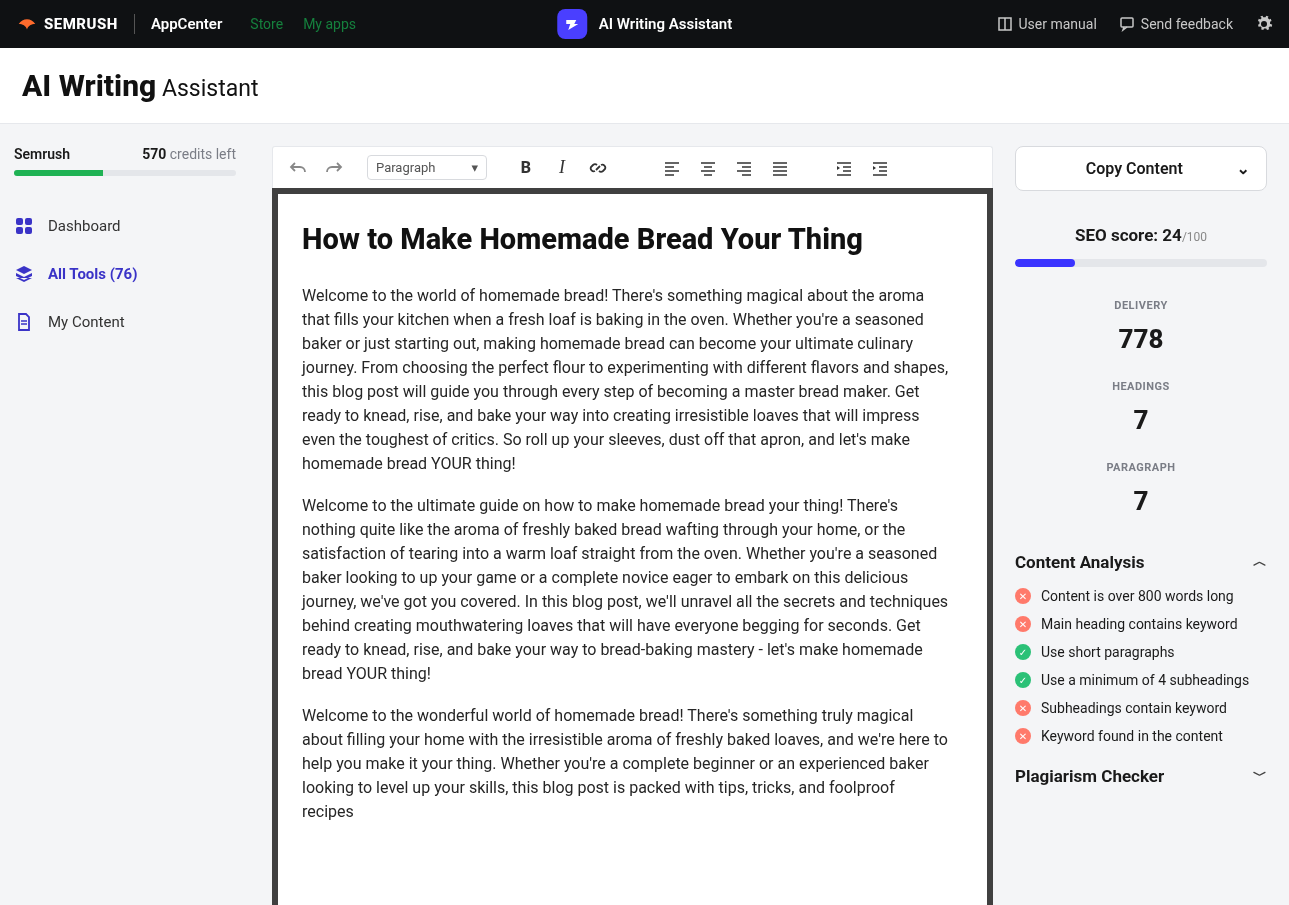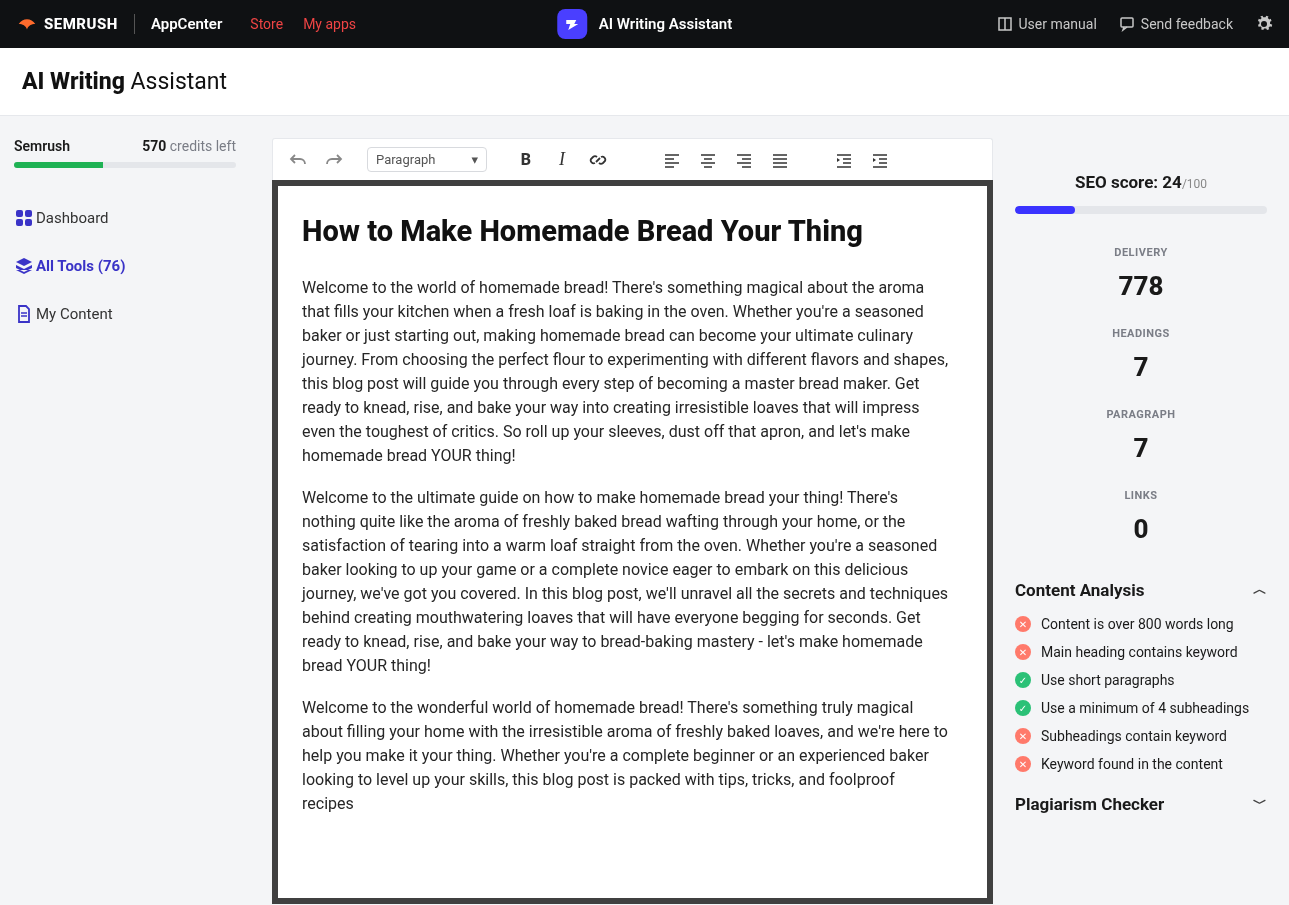--- a/index.html
+++ b/index.html
@@ -6,44 +6,44 @@
   body { font-family: -apple-system, BlinkMacSystemFont, "Segoe UI", Roboto, Arial, sans-serif; background: #f4f5f7; color: #1a1a1a; width: 1289px; height: 905px; overflow: hidden; }
   
   
   .topbar { background: #0f1113; height: 48px; display: flex; align-items: center; color: #e0e0e0; padding: 0 16px; }
   .brand { display: flex; align-items: center; gap: 6px; }
   .brand-logo { color: #ff6b2c; font-size: 20px; display:flex; align-items:center;}
   .brand-name { color: #fff; font-weight: 800; letter-spacing: 0.5px; font-size: 15px; }
   .brand-sep { width:1px; height:20px; background:#555; margin:0 10px;}
   .brand-app { color:#fff; font-weight:600; font-size:15px;}
   .nav-links { display:flex; gap:20px; margin-left:28px; font-size:14px;}
-  .nav-links span { color:#ef4444; cursor:pointer;}
+  .nav-links span { color:#15803d; cursor:pointer;}
   .center-app { position:absolute; left:50%; transform:translateX(-50%); display:flex; align-items:center; gap:12px;}
   .app-icon { width:30px; height:30px; background:#4a3fff; border-radius:8px; display:flex; align-items:center; justify-content:center; color:#fff; font-weight:bold; font-size:16px;}
   .app-title { color:#fff; font-weight:600; font-size:15px;}
   .right-actions { margin-left:auto; display:flex; align-items:center; gap:22px; font-size:14px; color:#c8c8c8;}
   .right-actions .ra { display:flex; align-items:center; gap:6px; cursor:pointer;}
   .gear { font-size:18px; cursor:pointer;}
 
   
   .subheader { background:#fff; border-bottom:1px solid #e6e8ec; padding:20px 22px;}
-  .sub-title-bold { font-weight:800; font-size:23px; color:#111;}
+  .sub-title-bold { font-weight:800; font-size:30px; color:#111;}
   .sub-title-light { font-weight:400; font-size:23px; color:#111;}
 
   
   .main { display:flex; height: calc(905px - 48px - 69px); }
   
   
   .sidebar { width:250px; padding:22px 14px; background:#f4f5f7;}
   .credits-row { display:flex; justify-content:space-between; font-size:14px; margin-bottom:8px;}
   .credits-left strong { font-weight:700;}
   .credits-bar { height:6px; background:#e4e6ea; border-radius:3px; overflow:hidden;}
   .credits-fill { height:100%; background:#1fb254; width:40%;}
   .menu { margin-top:40px; display:flex; flex-direction:column; gap:28px;}
-  .menu-item { display:flex; align-items:center; gap:2px; font-size:15px; cursor:pointer;}
+  .menu-item { display:flex; align-items:center; gap:14px; font-size:15px; cursor:pointer;}
   .menu-item.active { color:#3a33c7; font-weight:700;}
   .menu-icon { width:20px; height:20px; display:flex; align-items:center; justify-content:center; color:#3a33c7;}
   .menu-item:not(.active) .menu-icon { color:#3a33c7;}
   .menu-item:not(.active) { color:#333;}
 
   
   .editor-panel { flex:1; padding:22px 0 0 22px; display:flex; flex-direction:column; min-width:0;}
   .toolbar { background:#fff; border:1px solid #e6e8ec; border-bottom:none; display:flex; align-items:center; padding:8px 14px; gap:8px; border-radius:3px 3px 0 0;}
   .tb-group { display:flex; align-items:center; gap:14px; padding-right:14px; }
   .tb-sel { border:1px solid #d8dade; border-radius:4px; padding:4px 8px; font-size:13px; display:flex; align-items:center; gap:24px; min-width:120px; justify-content:space-between; cursor:pointer; color:#555;}
@@ -247,20 +247,24 @@
       <div class="editor-content">
         <div class="doc-h1">How to Make Homemade Bread Your Thing</div>
         <div class="doc-p">Welcome to the world of homemade bread! There's something magical about the aroma that fills your kitchen when a fresh loaf is baking in the oven. Whether you're a seasoned baker or just starting out, making homemade bread can become your ultimate culinary journey. From choosing the perfect flour to experimenting with different flavors and shapes, this blog post will guide you through every step of becoming a master bread maker. Get ready to knead, rise, and bake your way into creating irresistible loaves that will impress even the toughest of critics. So roll up your sleeves, dust off that apron, and let's make homemade bread YOUR thing!</div>
         <div class="doc-p">Welcome to the ultimate guide on how to make homemade bread your thing! There's nothing quite like the aroma of freshly baked bread wafting through your home, or the satisfaction of tearing into a warm loaf straight from the oven. Whether you're a seasoned baker looking to up your game or a complete novice eager to embark on this delicious journey, we've got you covered. In this blog post, we'll unravel all the secrets and techniques behind creating mouthwatering loaves that will have everyone begging for seconds. Get ready to knead, rise, and bake your way to bread-baking mastery - let's make homemade bread YOUR thing!</div>
         <div class="doc-p">Welcome to the wonderful world of homemade bread! There's something truly magical about filling your home with the irresistible aroma of freshly baked loaves, and we're here to help you make it your thing. Whether you're a complete beginner or an experienced baker looking to level up your skills, this blog post is packed with tips, tricks, and foolproof recipes</div>
       </div>
     </div>
   </div>
 
   <div class="right-panel">
+    <div class="copy-btn">
+      <span style="flex:1; text-align:center;">Copy Content</span>
+      <span>⌄</span>
+    </div>
 
     <div class="seo-block">
       <span class="seo-label"><span>SEO score: </span><span>24</span><span class="seo-max">/100</span></span>
       <div class="seo-bar">
           <div class="seo-fill"></div>
         </div>
     </div>
 
     <div class="stats-grid">
       <div>
@@ -268,24 +272,20 @@
         <div class="stat-value">778</div>
       </div>
       <div>
         <div class="stat-label">HEADINGS</div>
         <div class="stat-value">7</div>
       </div>
       <div>
         <div class="stat-label">PARAGRAPH</div>
         <div class="stat-value">7</div>
       </div>
-      <div>
-        <div class="stat-label">LINKS</div>
-        <div class="stat-value">0</div>
-      </div>
     </div>
 
     <div class="section-head">
       <span>Content Analysis</span>
       <span class="chev">︿</span>
     </div>
     <div class="analysis-list">
       <div class="al-item">
           <span class="dot bad">✕</span>
           <span>Content is over 800 words long</span>

